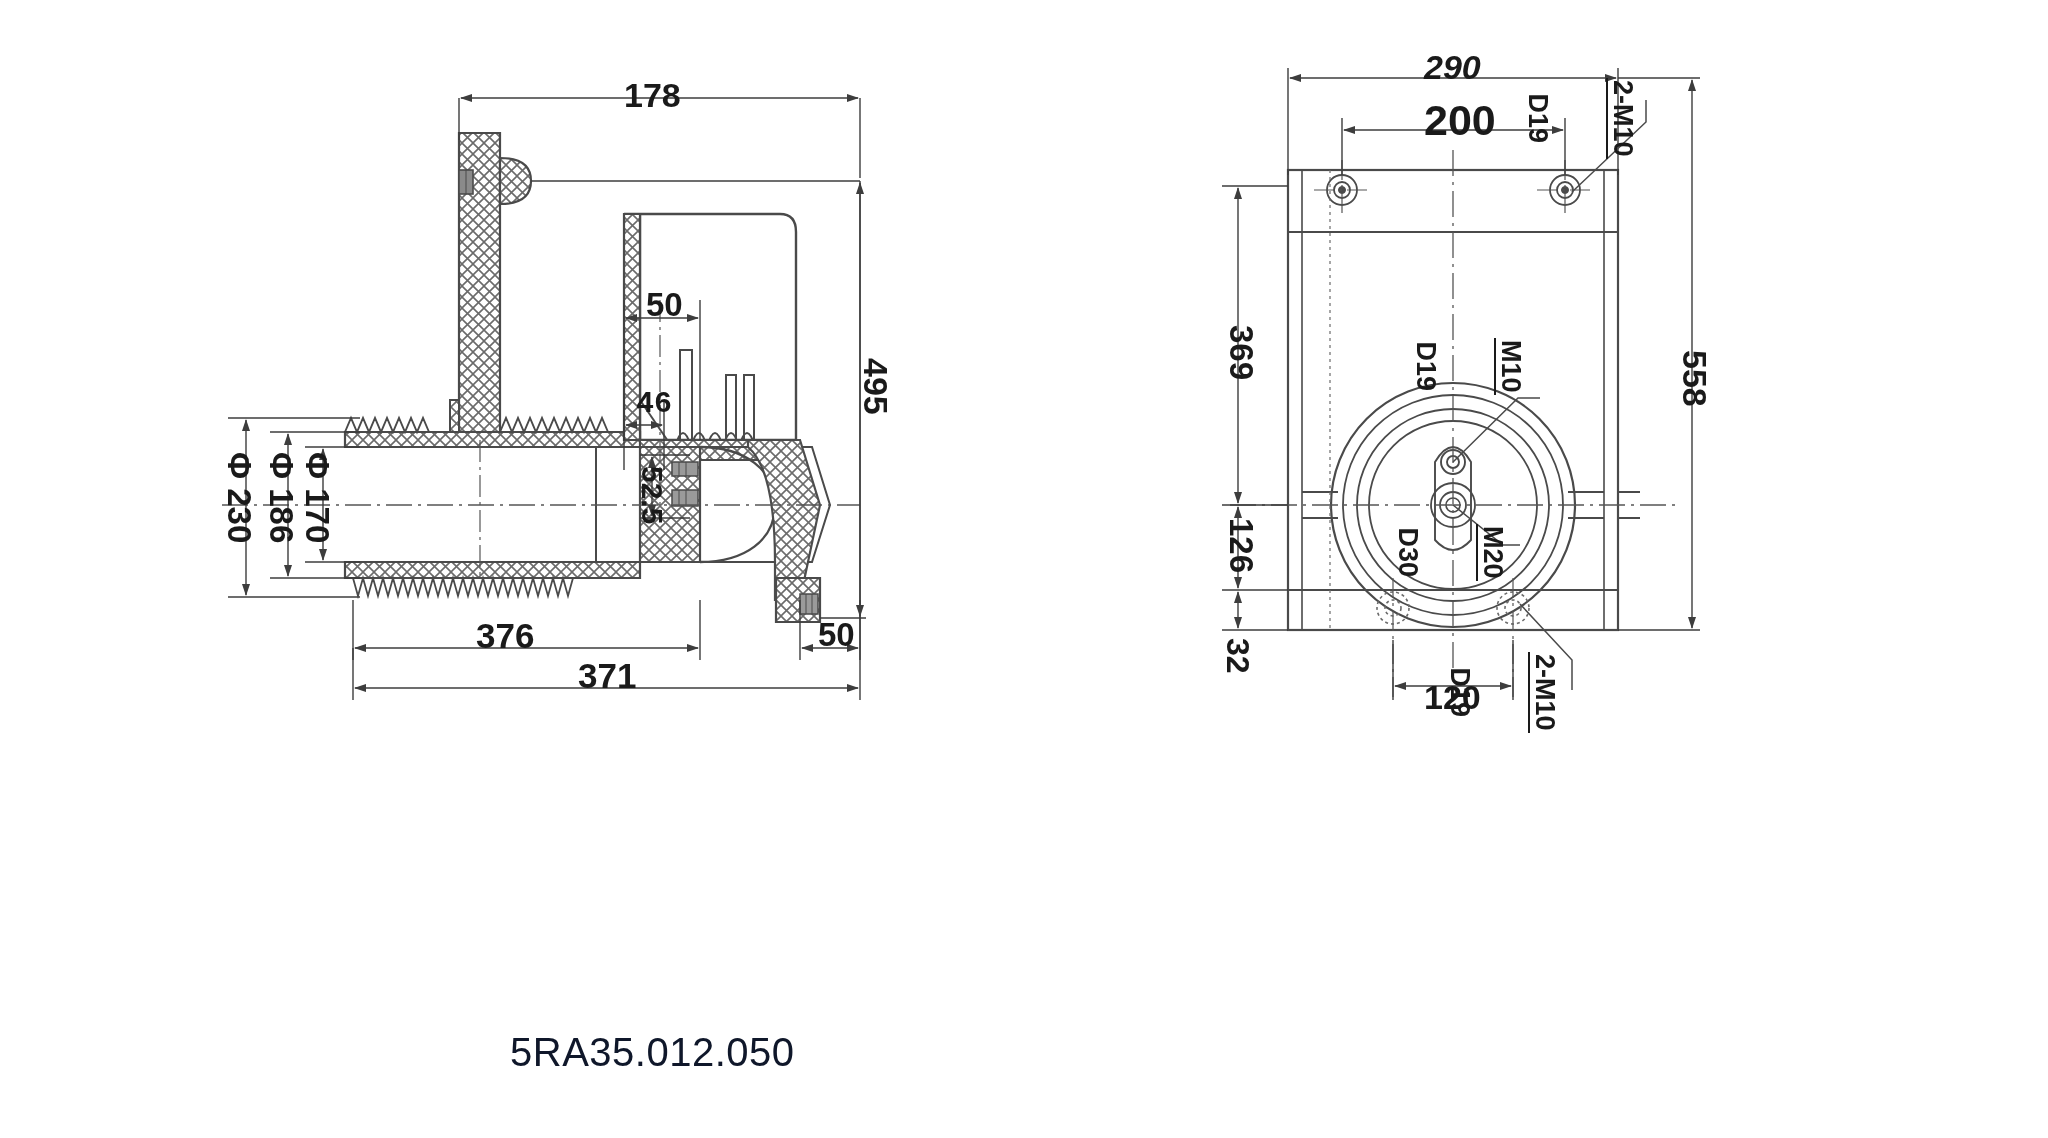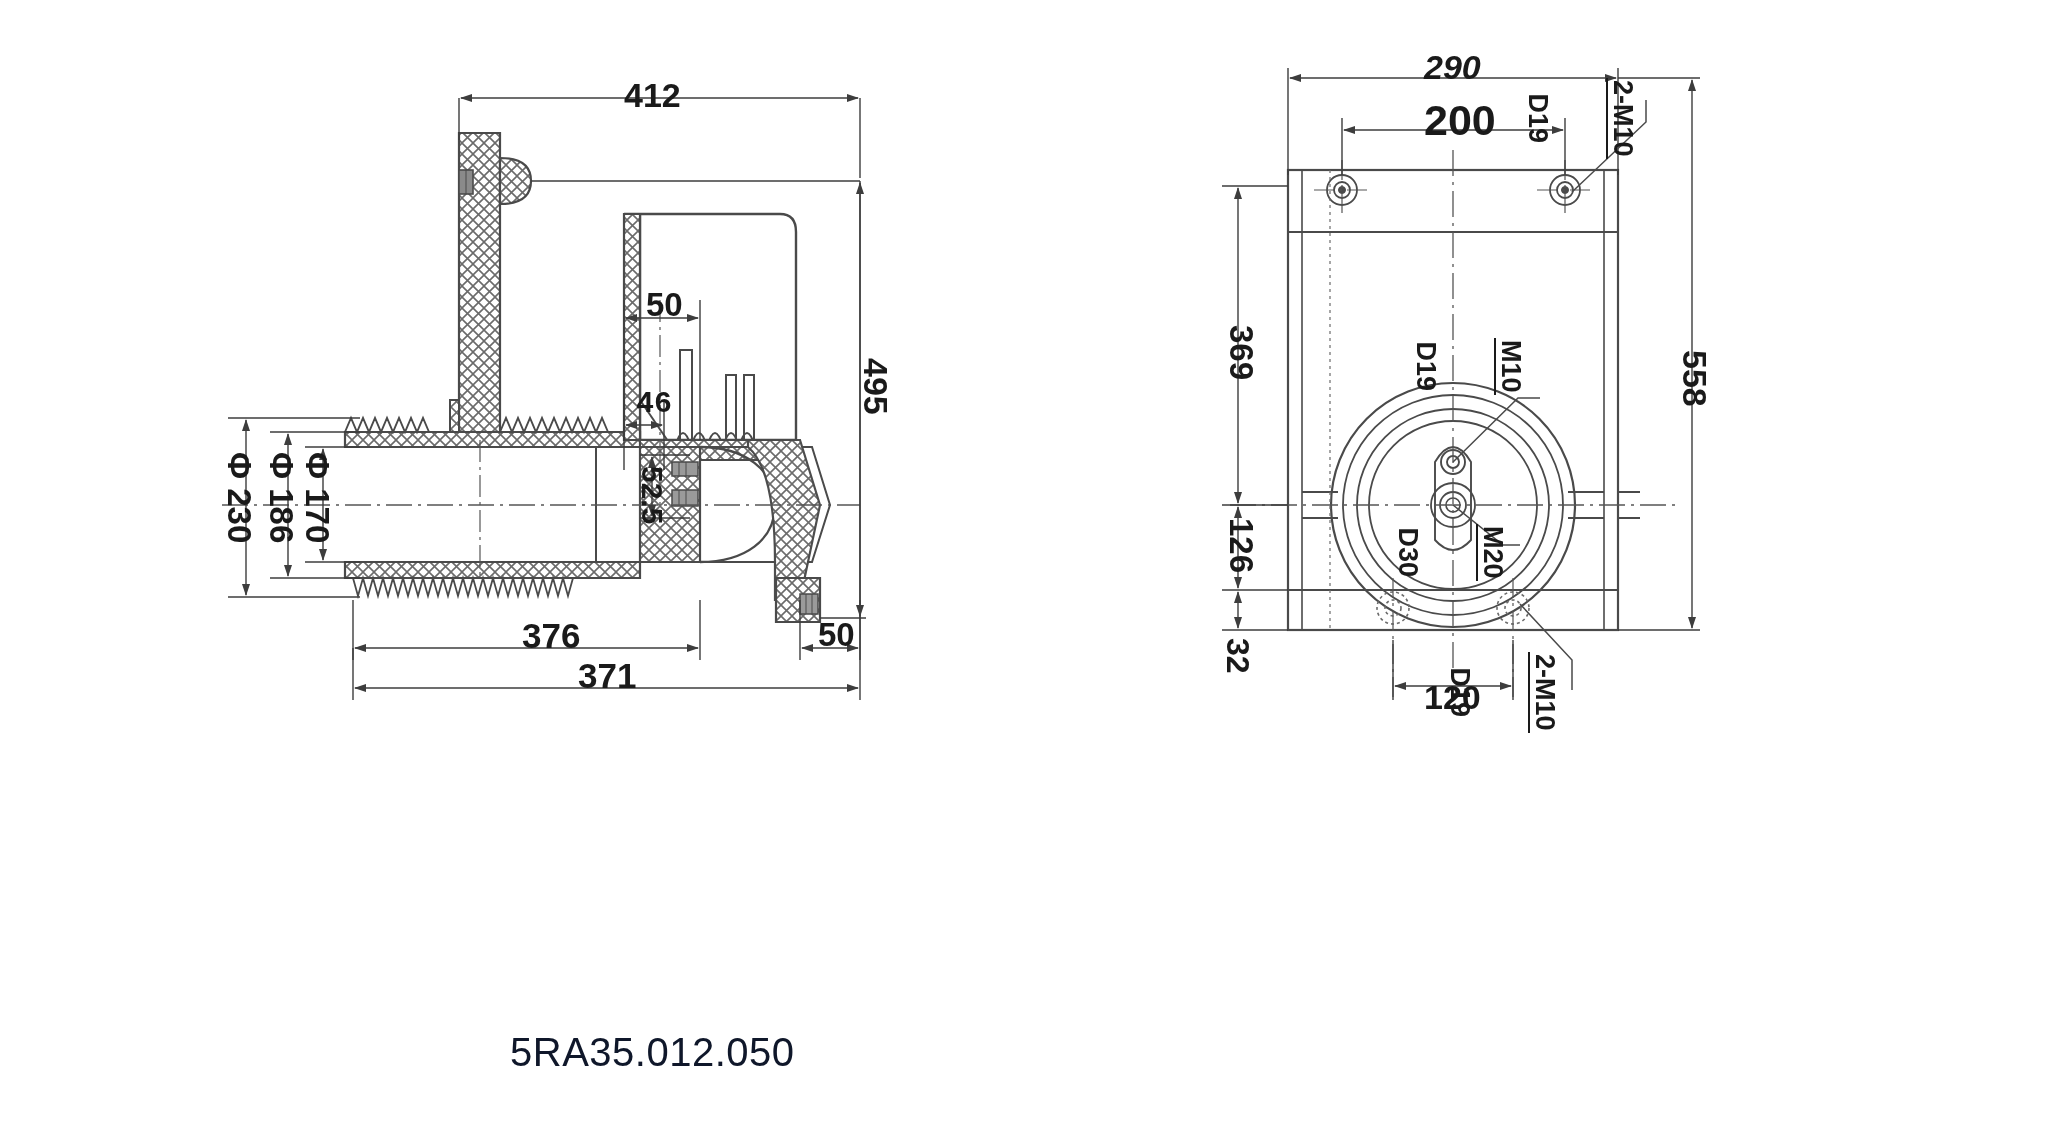--- a/index.html
+++ b/index.html
@@ -293,37 +293,37 @@
 
     <g stroke="#4a4a4a" stroke-width="1.5" fill="none">
       <path d="M1572,192 L1646,122 L1646,100"></path>
       <path d="M1453,462 L1518,398 L1540,398"></path>
       <path d="M1453,505 L1503,545 L1520,545"></path>
       <path d="M1520,604 L1572,660 L1572,690"></path>
     </g>
   </g>
 </svg>
 
-<div class="lbl" style="left:624px;top:78px;font-size:34px;">412</div>
+<div class="lbl" style="left:624px;top:78px;font-size:34px;">178</div>
 
 <div class="lbl" style="left:646px;top:288px;font-size:33px;">50</div>
 
 <div class="lbl" style="left:636px;top:389px;font-size:30px;font-family:Liberation Mono, monospace;">46</div>
 
 <div class="lbl rot90" style="left:668px;top:466px;font-size:30px;">52.5</div>
 
 <div class="lbl rot90" style="left:893px;top:358px;font-size:34px;">495</div>
 
 <div class="lbl rot90" style="left:256px;top:452px;font-size:33px;">Φ 230</div>
 
 <div class="lbl rot90" style="left:298px;top:452px;font-size:33px;">Φ 186</div>
 
 <div class="lbl rot90" style="left:334px;top:452px;font-size:33px;">Φ 170</div>
 
-<div class="lbl" style="left:522px;top:618px;font-size:35px;">376</div>
+<div class="lbl" style="left:476px;top:618px;font-size:35px;">376</div>
 
 <div class="lbl" style="left:578px;top:658px;font-size:35px;">371</div>
 
 <div class="lbl" style="left:818px;top:618px;font-size:33px;">50</div>
 
 <div class="lbl" style="left:1424px;top:50px;font-size:34px;font-style:italic;">290</div>
 
 <div class="lbl" style="left:1424px;top:98px;font-size:43px;">200</div>
 
 <div class="lbl rot90" style="left:1712px;top:350px;font-size:34px;">558</div>

